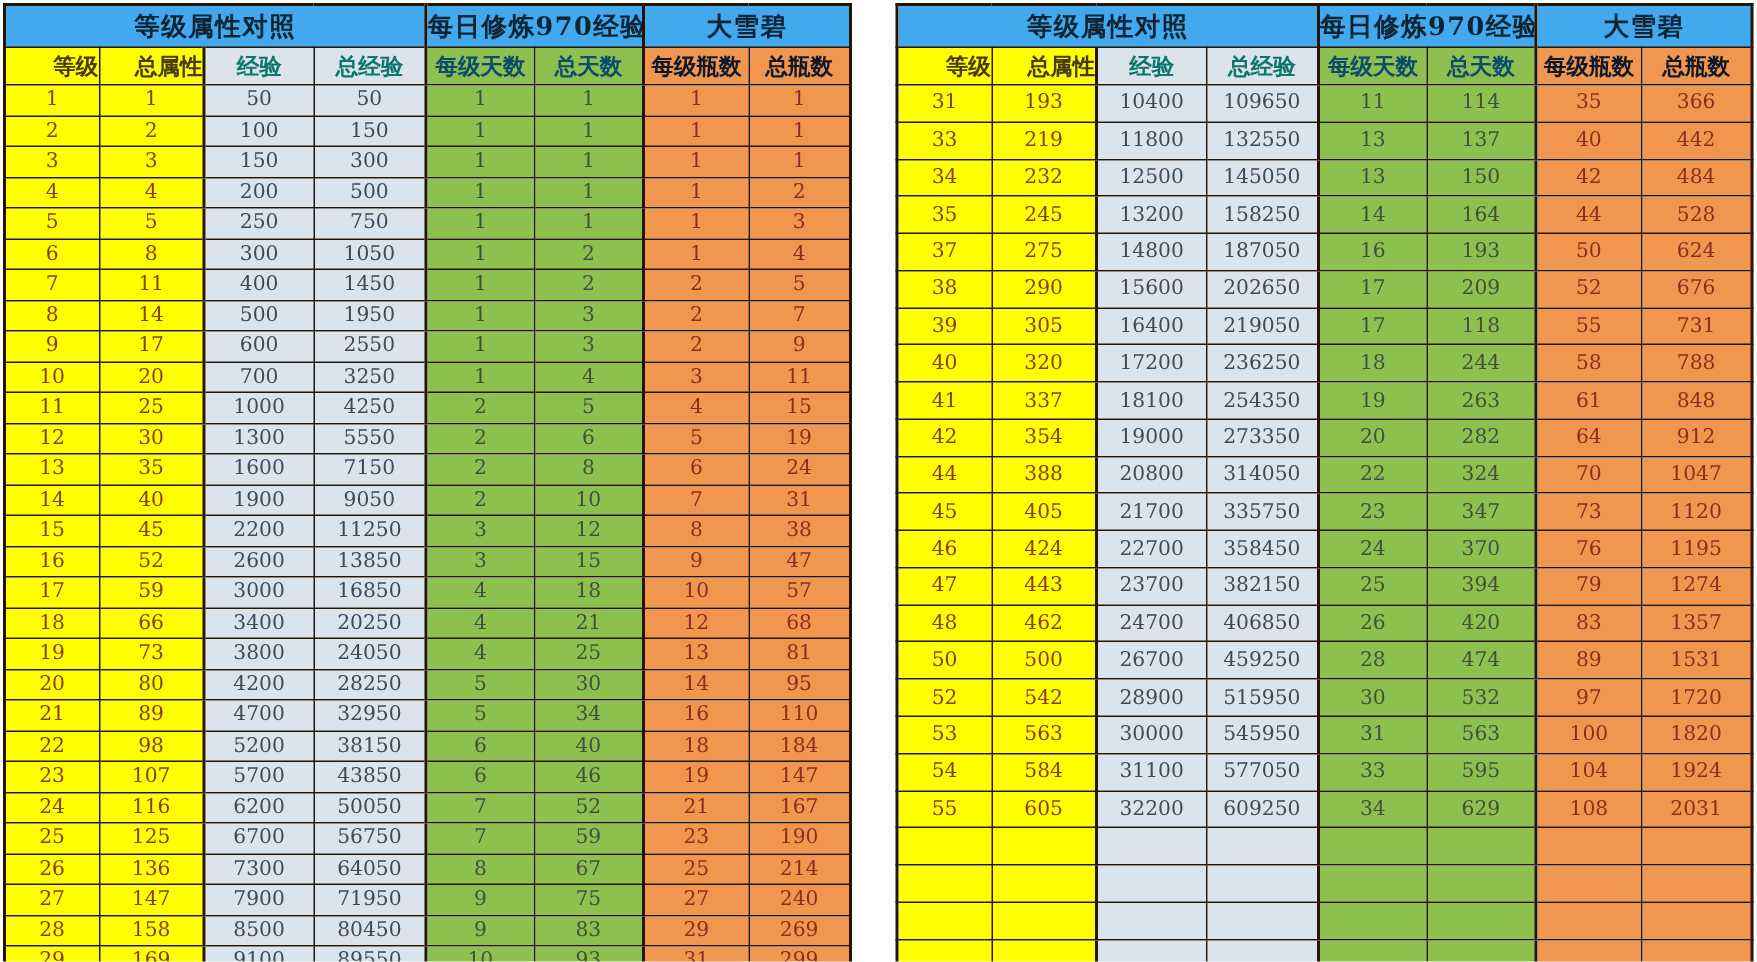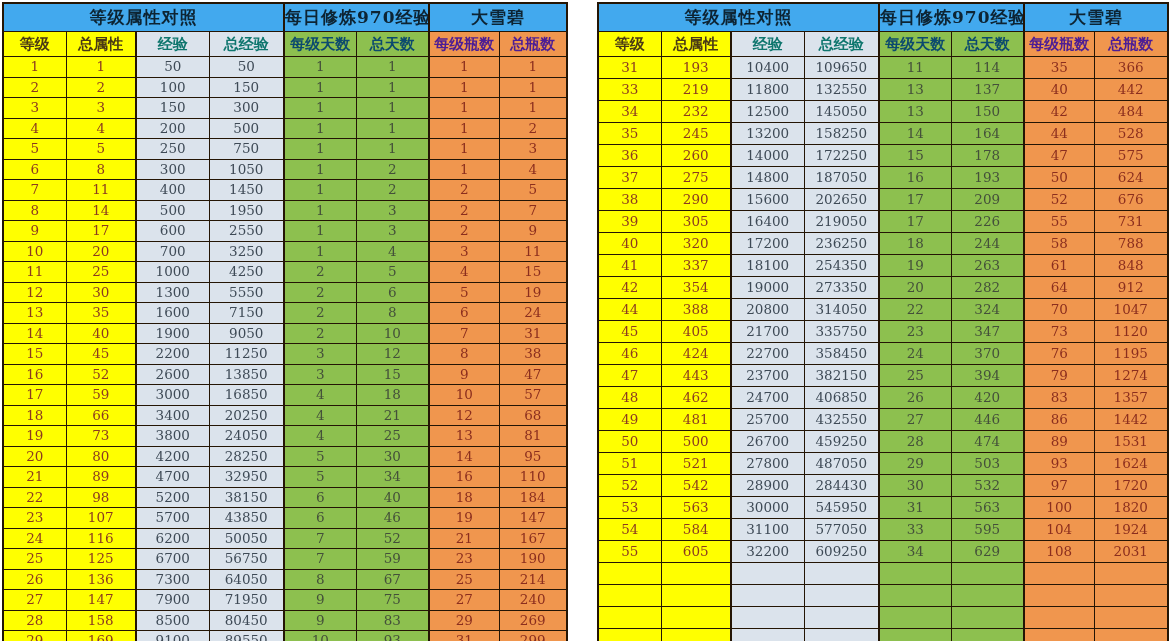--- a/index.html
+++ b/index.html
@@ -8,24 +8,24 @@
   table.lvl{border-collapse:collapse;table-layout:fixed;width:566px;border:2px solid var(--border);}
   table.lvl.right{width:572px;}
   th,td{border:1px solid var(--border);text-align:center;padding:0;overflow:hidden;white-space:nowrap;}
   tr.sec th{height:27px;background:var(--header_blue);font-size:17px;font-weight:bold;color:#0d2433;letter-spacing:1px;}
   tr.cols th{height:24px;font-size:15px;font-weight:bold;}
   tbody td{height:19.5px;font-size:13.5px;line-height:19px;}
   .c0,.c1{background:var(--yellow);color:var(--text_yellow);}
   .c2,.c3{background:var(--gray);color:var(--text_gray);}
   .c4,.c5{background:var(--green);color:var(--text_green);}
   .c6,.c7{background:var(--orange);color:var(--text_orange);}
-  tr.cols th.c0,tr.cols th.c1{color:#4a3a14;}
+  tr.cols th.c0,tr.cols th.c1{color:#4a3a14;text-align:right;}
   tr.cols th.c2,tr.cols th.c3{color:#0f766e;}
   tr.cols th.c4,tr.cols th.c5{color:#0c4a6e;}
-  tr.cols th.c6,tr.cols th.c7{color:#4c1d95;text-align:center;}
+  tr.cols th.c6,tr.cols th.c7{color:#0f172a;text-align:center;}
   .gb{border-left-width:2px;}
 </style>
 </head>
 <body>
 
 <div class="page">
   <table class="lvl">
       <colgroup>
         <col style="width: 63px;">
         <col style="width: 70px;">
@@ -409,30 +409,20 @@
           <td class="c0">35</td>
           <td class="c1">245</td>
           <td class="c2 gb">13200</td>
           <td class="c3">158250</td>
           <td class="c4 gb">14</td>
           <td class="c5">164</td>
           <td class="c6 gb">44</td>
           <td class="c7">528</td>
         </tr>
         <tr>
-          <td class="c0">36</td>
-          <td class="c1">260</td>
-          <td class="c2 gb">14000</td>
-          <td class="c3">172250</td>
-          <td class="c4 gb">15</td>
-          <td class="c5">178</td>
-          <td class="c6 gb">47</td>
-          <td class="c7">575</td>
-        </tr>
-        <tr>
           <td class="c0">37</td>
           <td class="c1">275</td>
           <td class="c2 gb">14800</td>
           <td class="c3">187050</td>
           <td class="c4 gb">16</td>
           <td class="c5">193</td>
           <td class="c6 gb">50</td>
           <td class="c7">624</td>
         </tr>
         <tr>
@@ -444,21 +434,21 @@
           <td class="c5">209</td>
           <td class="c6 gb">52</td>
           <td class="c7">676</td>
         </tr>
         <tr>
           <td class="c0">39</td>
           <td class="c1">305</td>
           <td class="c2 gb">16400</td>
           <td class="c3">219050</td>
           <td class="c4 gb">17</td>
-          <td class="c5">226</td>
+          <td class="c5">118</td>
           <td class="c6 gb">55</td>
           <td class="c7">731</td>
         </tr>
         <tr>
           <td class="c0">40</td>
           <td class="c1">320</td>
           <td class="c2 gb">17200</td>
           <td class="c3">236250</td>
           <td class="c4 gb">18</td>
           <td class="c5">244</td>
@@ -529,54 +519,34 @@
           <td class="c0">48</td>
           <td class="c1">462</td>
           <td class="c2 gb">24700</td>
           <td class="c3">406850</td>
           <td class="c4 gb">26</td>
           <td class="c5">420</td>
           <td class="c6 gb">83</td>
           <td class="c7">1357</td>
         </tr>
         <tr>
-          <td class="c0">49</td>
-          <td class="c1">481</td>
-          <td class="c2 gb">25700</td>
-          <td class="c3">432550</td>
-          <td class="c4 gb">27</td>
-          <td class="c5">446</td>
-          <td class="c6 gb">86</td>
-          <td class="c7">1442</td>
-        </tr>
-        <tr>
           <td class="c0">50</td>
           <td class="c1">500</td>
           <td class="c2 gb">26700</td>
           <td class="c3">459250</td>
           <td class="c4 gb">28</td>
           <td class="c5">474</td>
           <td class="c6 gb">89</td>
           <td class="c7">1531</td>
         </tr>
         <tr>
-          <td class="c0">51</td>
-          <td class="c1">521</td>
-          <td class="c2 gb">27800</td>
-          <td class="c3">487050</td>
-          <td class="c4 gb">29</td>
-          <td class="c5">503</td>
-          <td class="c6 gb">93</td>
-          <td class="c7">1624</td>
-        </tr>
-        <tr>
           <td class="c0">52</td>
           <td class="c1">542</td>
           <td class="c2 gb">28900</td>
-          <td class="c3">284430</td>
+          <td class="c3">515950</td>
           <td class="c4 gb">30</td>
           <td class="c5">532</td>
           <td class="c6 gb">97</td>
           <td class="c7">1720</td>
         </tr>
         <tr>
           <td class="c0">53</td>
           <td class="c1">563</td>
           <td class="c2 gb">30000</td>
           <td class="c3">545950</td>

